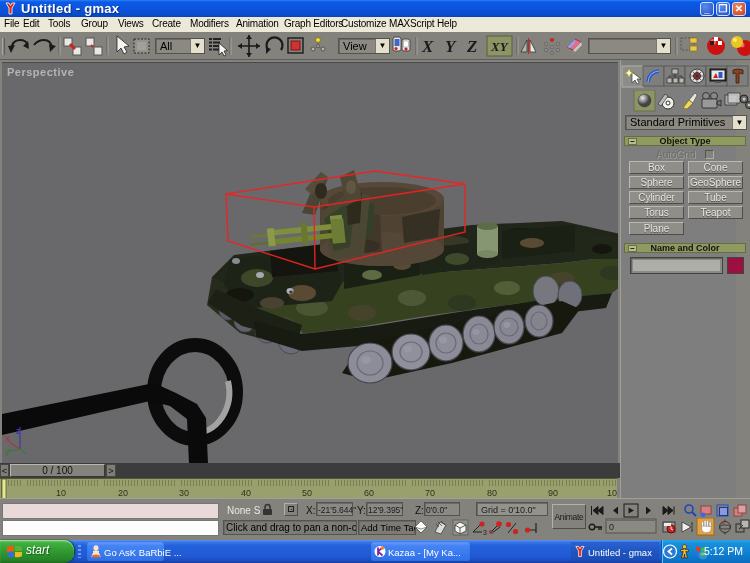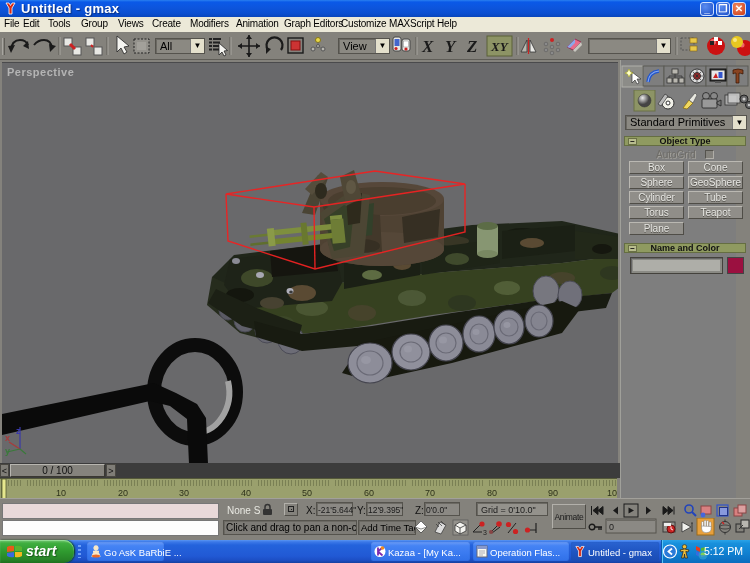--- a/index.html
+++ b/index.html
@@ -55,21 +55,21 @@
 .sunk { position:absolute; background:#8b8984; border:1px solid #55534d;
   box-shadow:inset 1px 1px 0 #6b6963; font-size:10px; color:#1a1a1a; }
 .stxt { position:absolute; font-size:10px; color:#111; }
 
 
 #taskbar { left:0; top:540px; width:750px; height:23px;
   background:linear-gradient(180deg,#5a96f2 0%,#3c79e8 8%,#2463dc 22%,#2159d4 70%,#1c4ec4 88%,#15409f 100%); }
 #startbtn { position:absolute; left:0; top:0; width:74px; height:23px;
   background:linear-gradient(180deg,#6cc26c 0%,#3fae3f 15%,#2f9a2f 50%,#278427 85%,#1e701e 100%);
   border-radius:0 10px 10px 0; box-shadow:inset 0 1px 1px #9ae09a, 1px 0 2px #0a3a0a;}
-#startbtn .stext { position:absolute; left:26px; top:3px; color:#fff; font-size:14px; font-weight:bold; font-style:italic; text-shadow:1px 1px 1px #1a5a1a;}
+#startbtn .stext { position:absolute; left:26px; top:3px; color:#fff; font-size:12px; font-weight:normal; font-style:italic; text-shadow:1px 1px 1px #1a5a1a;}
 .taskbtn { position:absolute; top:2px; height:19px; border-radius:2px;
   background:linear-gradient(180deg,#6a9cf8 0%,#4583f4 20%,#3a7af0 60%,#3070e8 100%);
   box-shadow:inset 0 0 1px #1e51b0; color:#fff; font-size:10px; }
 .taskbtn .ttx { position:absolute; left:17px; top:4.5px; white-space:nowrap; overflow:hidden; font-size:9.5px; }
 #tray { position:absolute; left:661px; top:0; width:89px; height:23px;
   background:linear-gradient(180deg,#2aa3e8 0%,#1890dc 15%,#0f7fd0 60%,#0a6cbe 100%);
   border-left:1px solid #0c5aa8; box-shadow:inset 1px 0 0 #5ac4f8;}
 #clock { position:absolute; right:7px; top:5px; color:#fff; font-size:10.5px; }
 </style>
 </head>
@@ -708,28 +708,20 @@
       </svg>
     <span class="ttx">Go AsK BaRbiE ...</span>
     </div>
   <div class="taskbtn" style="left:371px;width:99px">
     <svg class="abs" style="left:3px;top:3px" width="12" height="13" viewBox="0 0 12 13">
         <circle cx="6" cy="6.5" r="5.5" fill="#fff"></circle>
         <path d="M4 2.5 L4 10.5 M4 6.5 L8.5 2.5 M4 6.5 L8.5 10.5" stroke="#7a2ab0" stroke-width="1.8" fill="none"></path>
         <circle cx="8.5" cy="3" r="1.8" fill="#f08a1a"></circle>
       </svg>
     <span class="ttx">Kazaa - [My Ka...</span>
-    </div>
-  <div class="taskbtn" style="left:473px;width:96px">
-    <svg class="abs" style="left:3px;top:3px" width="12" height="13" viewBox="0 0 12 13">
-        <rect x="1" y="1" width="10" height="11" fill="#f8f8f0" stroke="#667"></rect>
-        <rect x="1" y="1" width="10" height="3" fill="#8899cc"></rect>
-        <path d="M3 6 L9 6 M3 8 L9 8 M3 10 L7 10" stroke="#99a" stroke-width="0.8"></path>
-      </svg>
-    <span class="ttx">Operation Flas...</span>
     </div>
   <div class="taskbtn" style="left:571px;width:88px;background:linear-gradient(180deg,#2a63d0 0%,#1f55c2 50%,#1a4cb4 100%)">
     <svg class="abs" style="left:3px;top:3px" width="12" height="13" viewBox="0 0 13 13">
         <path d="M2 1 L5 1 L6.5 3.5 L8 1 L11 1 L8 6 L8 12 L5 12 L5 6 Z" fill="#d82810" stroke="#fff" stroke-width="0.8"></path>
       </svg>
     <span class="ttx">Untitled - gmax</span>
     </div>
   <div id="tray">
     <svg class="abs" style="left:0px;top:4px" width="48" height="16" viewBox="0 0 48 16">
       <circle cx="8" cy="7.5" r="6.5" fill="#2a7ad8" stroke="#fff" stroke-width="1.2"></circle>

